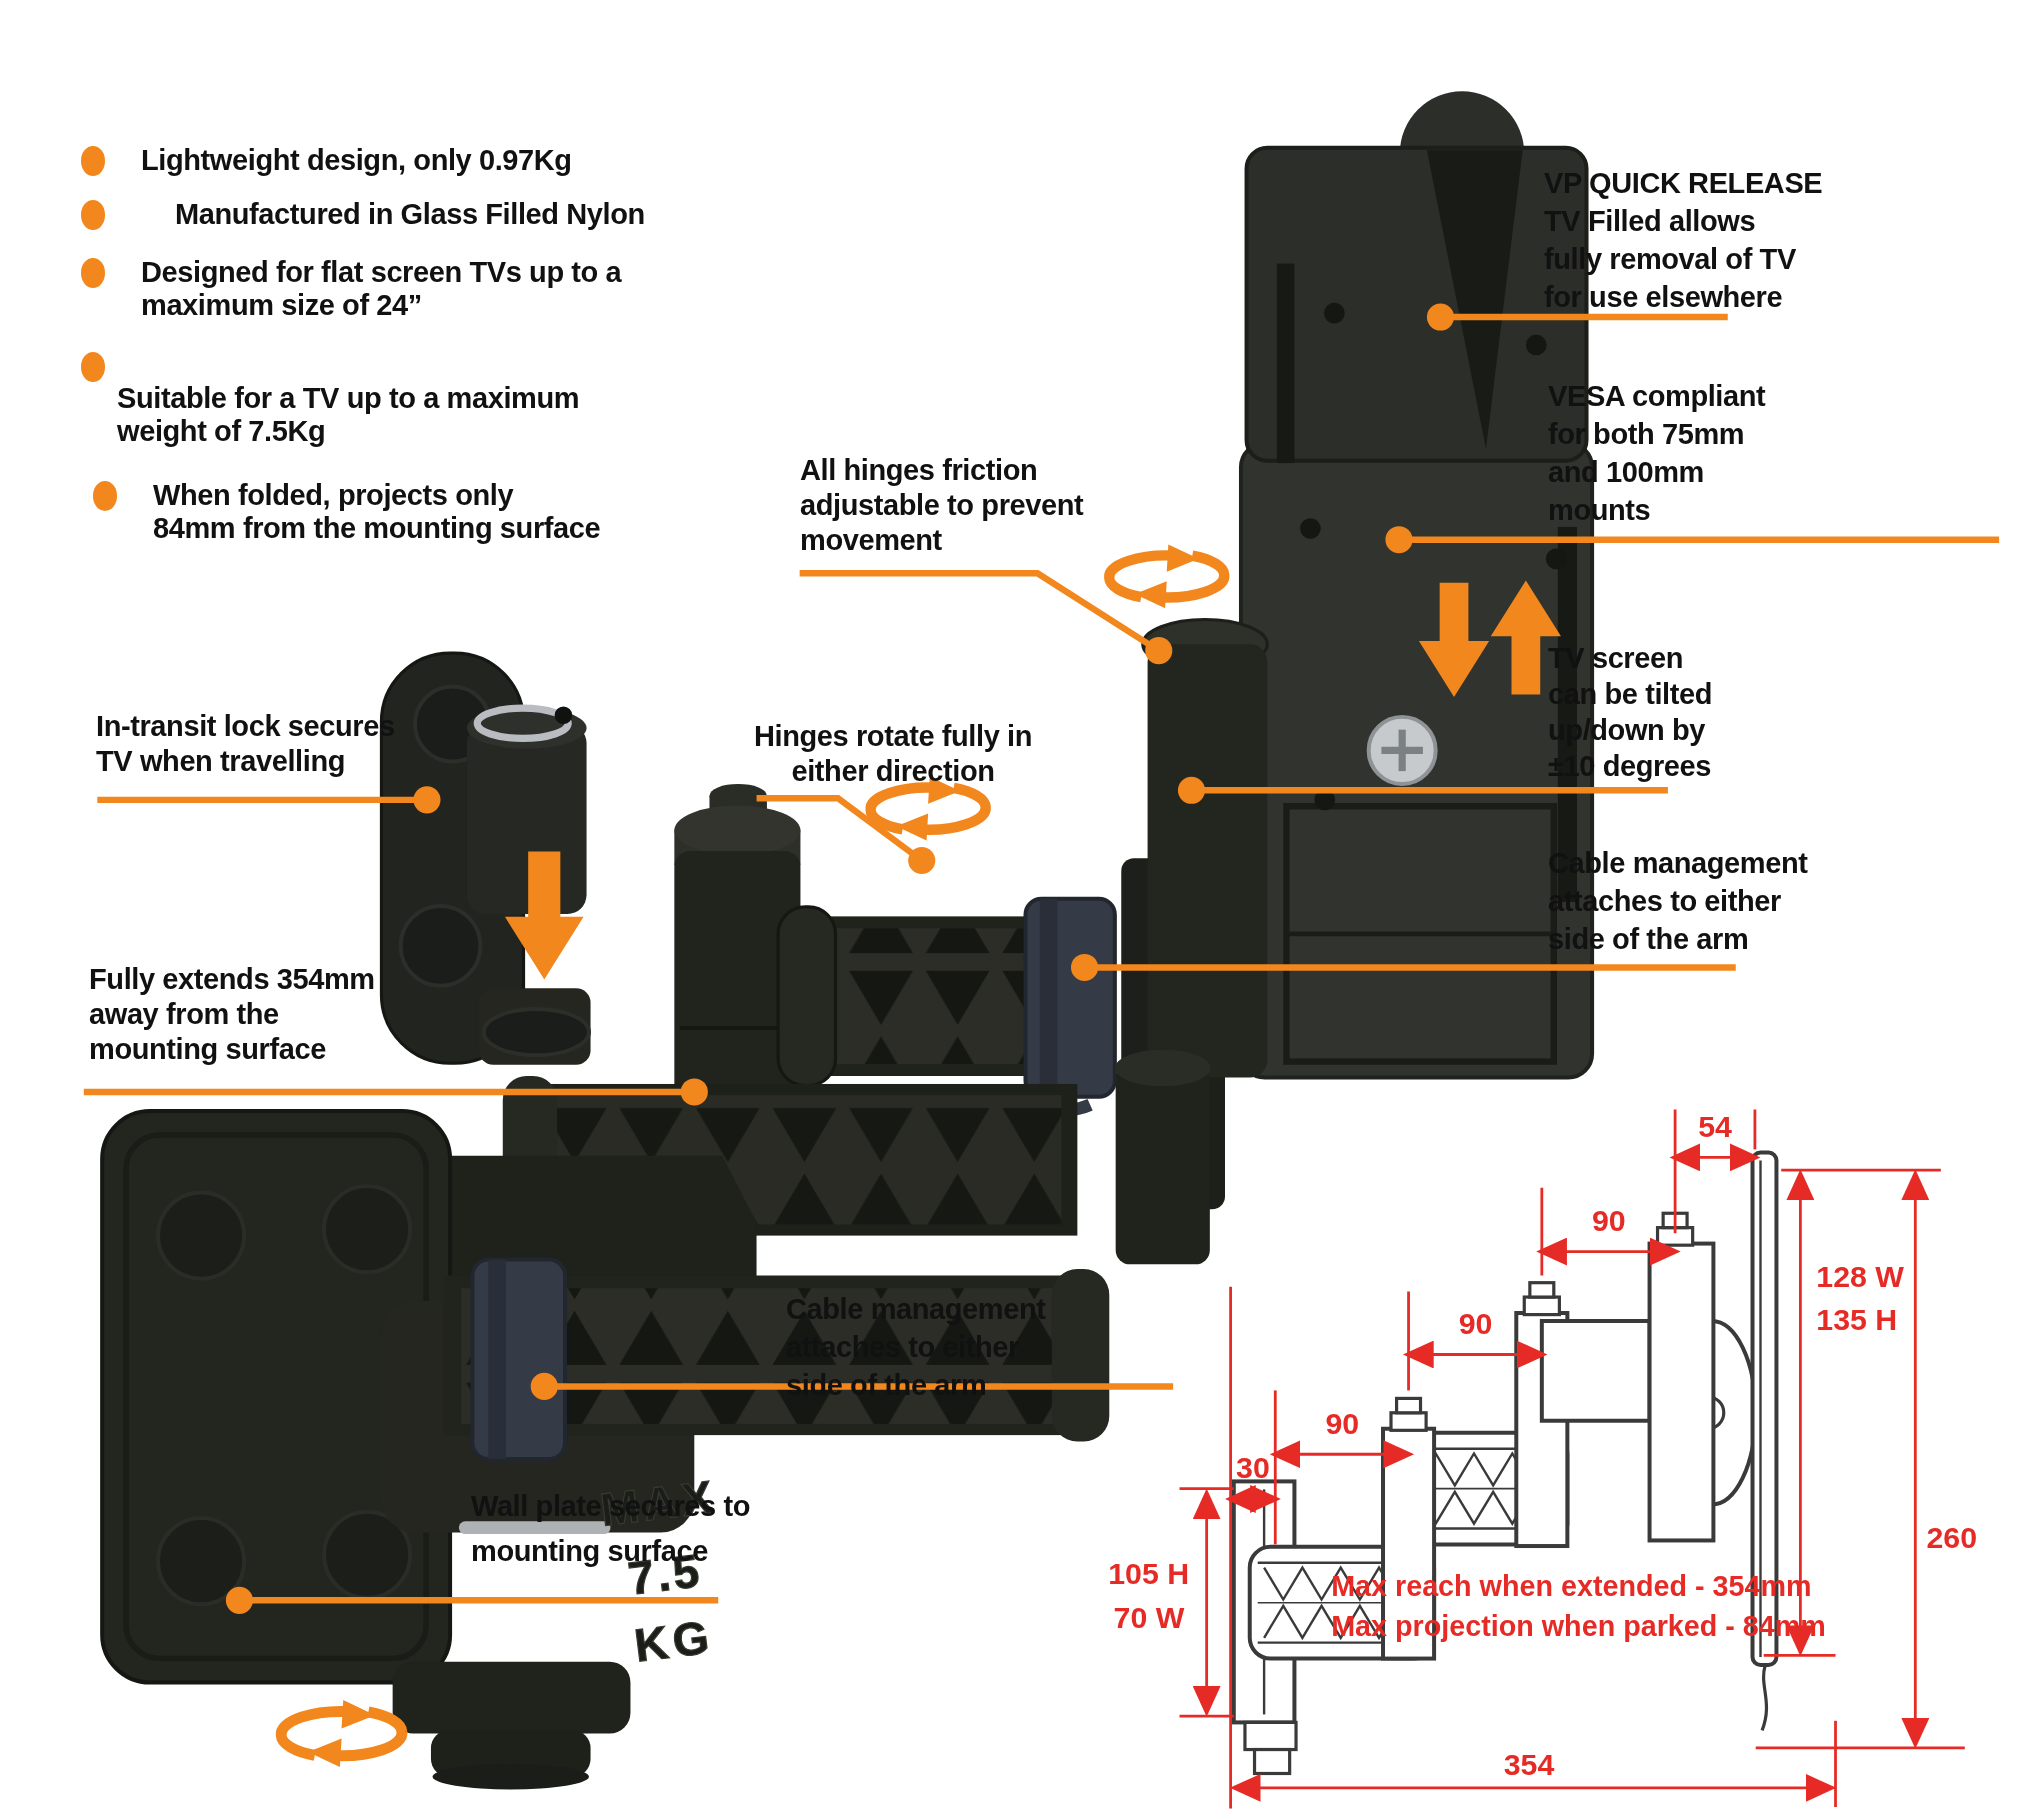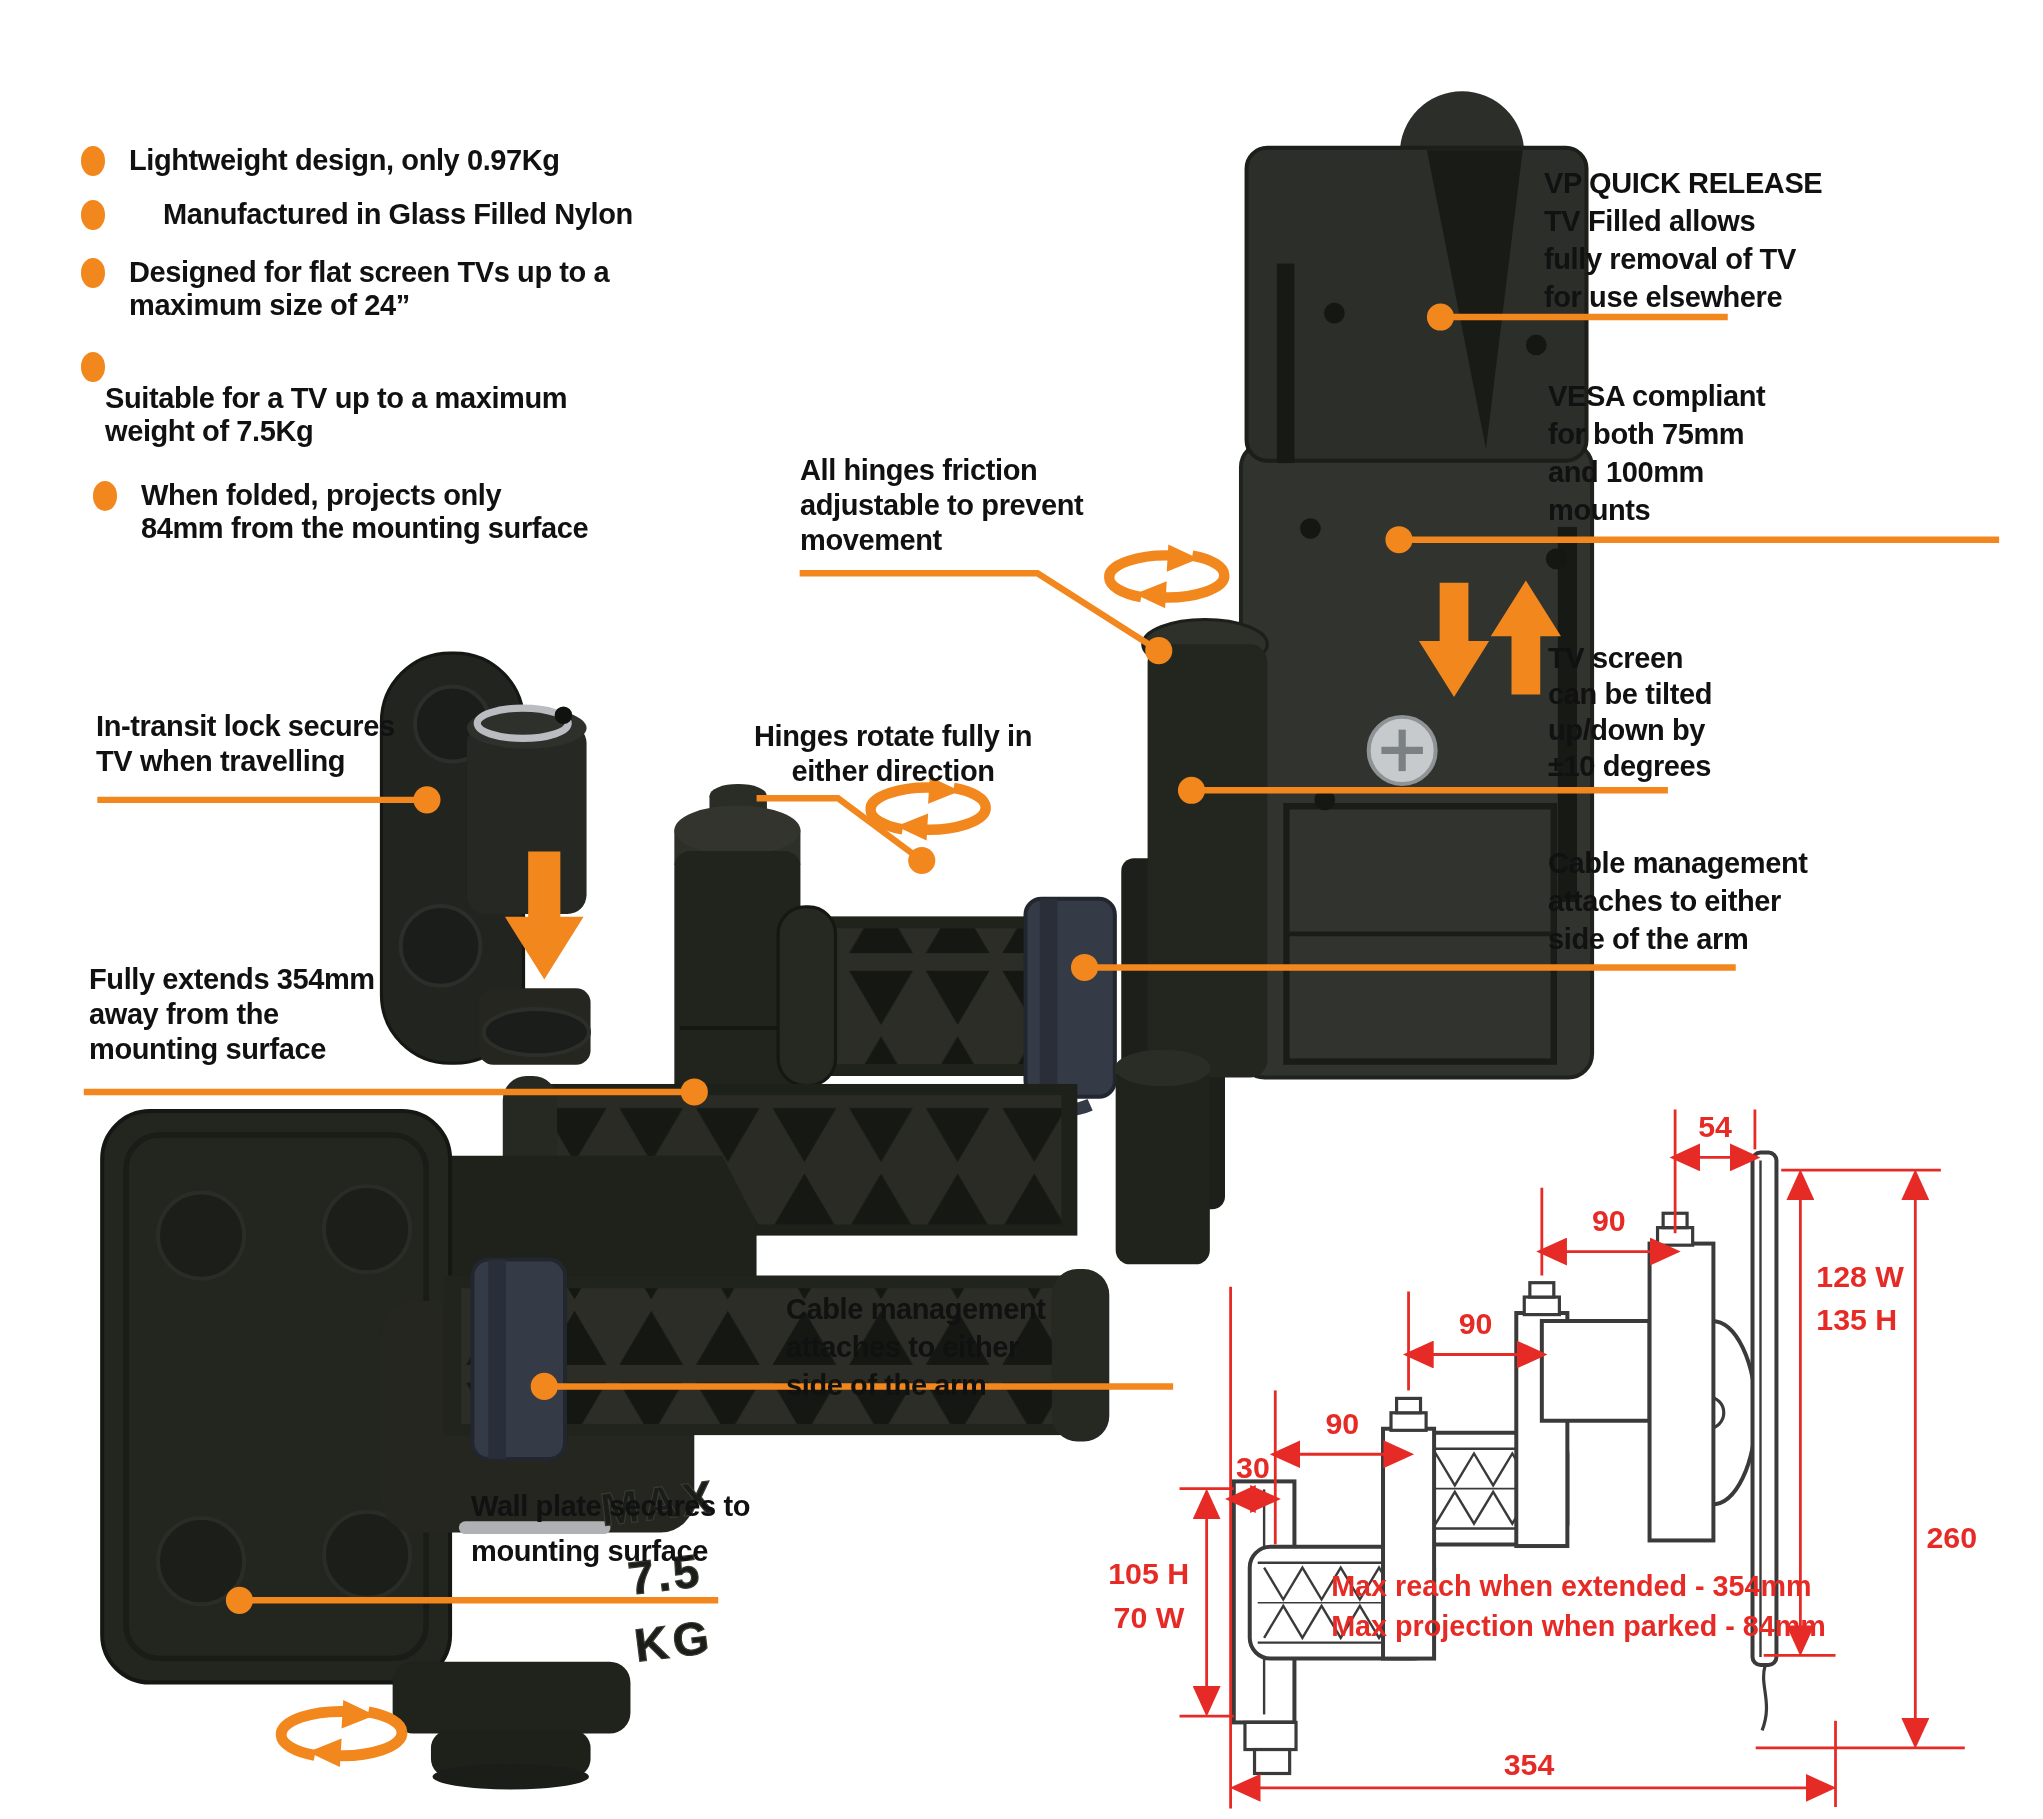--- a/index.html
+++ b/index.html
@@ -3,21 +3,21 @@
 <meta charset="utf-8">
 <style>
   html,body{margin:0;padding:0;background:#ffffff;}
   #canvas{
     position:relative;width:2043px;height:1820px;overflow:hidden;background:#ffffff;
     font-family:"Liberation Sans",sans-serif;color:#111111;
   }
   svg text{font-family:"Liberation Sans",sans-serif;}
   .feat{position:absolute;display:flex;align-items:flex-start;}
   .feat .dot{flex:0 0 auto;width:24px;height:29.5px;border-radius:50%;background:#F2871E;margin-top:2.4px;}
-  .feat .txt{padding-left:24px;font-weight:bold;font-size:29px;line-height:33px;letter-spacing:-0.4px;}
+  .feat .txt{padding-left:36px;font-weight:bold;font-size:29px;line-height:33px;letter-spacing:-0.4px;}
   .co{position:absolute;font-weight:bold;letter-spacing:-0.4px;}
   .co .line{white-space:nowrap;}
   .co.mid{font-size:29px;line-height:35px;}
   .co.right{font-size:29px;line-height:38px;}
 </style>
 </head>
 <body>
 
 <div id="canvas">
 

